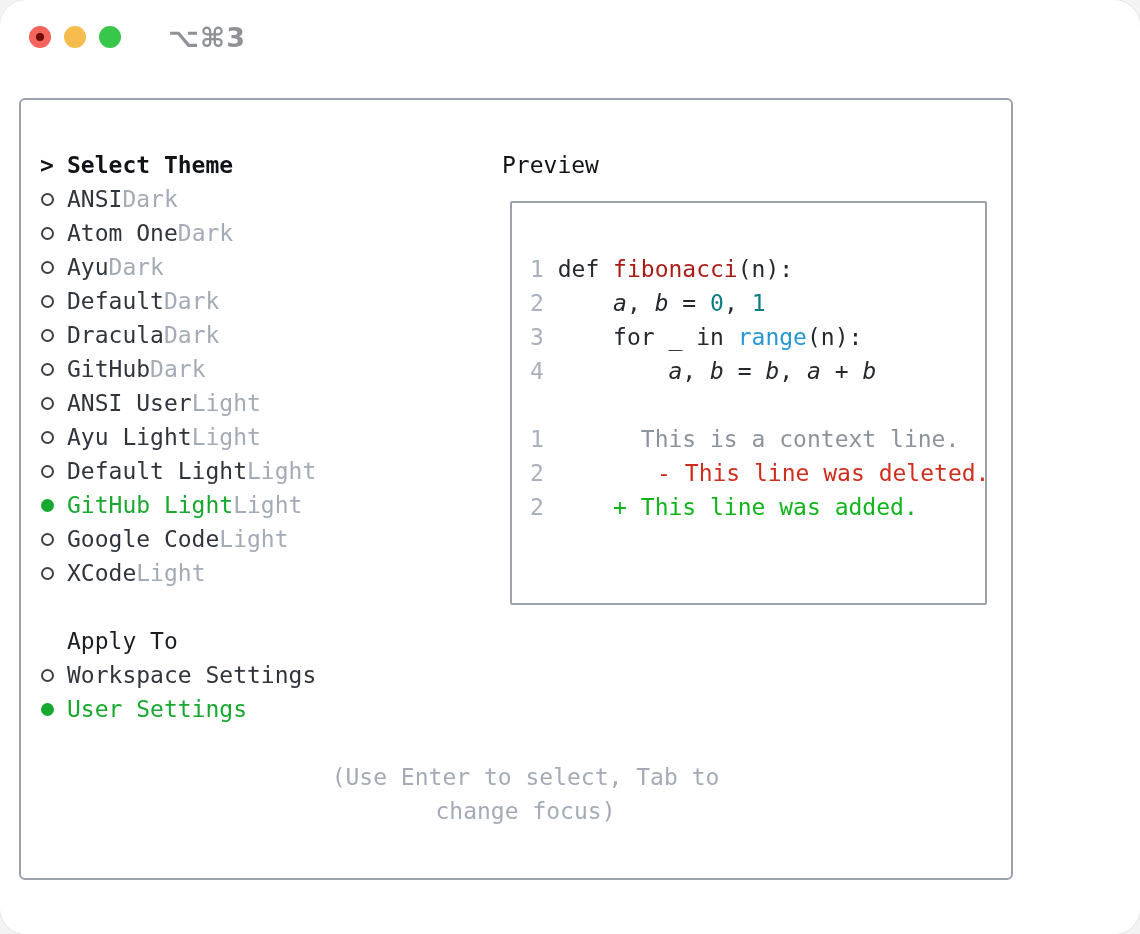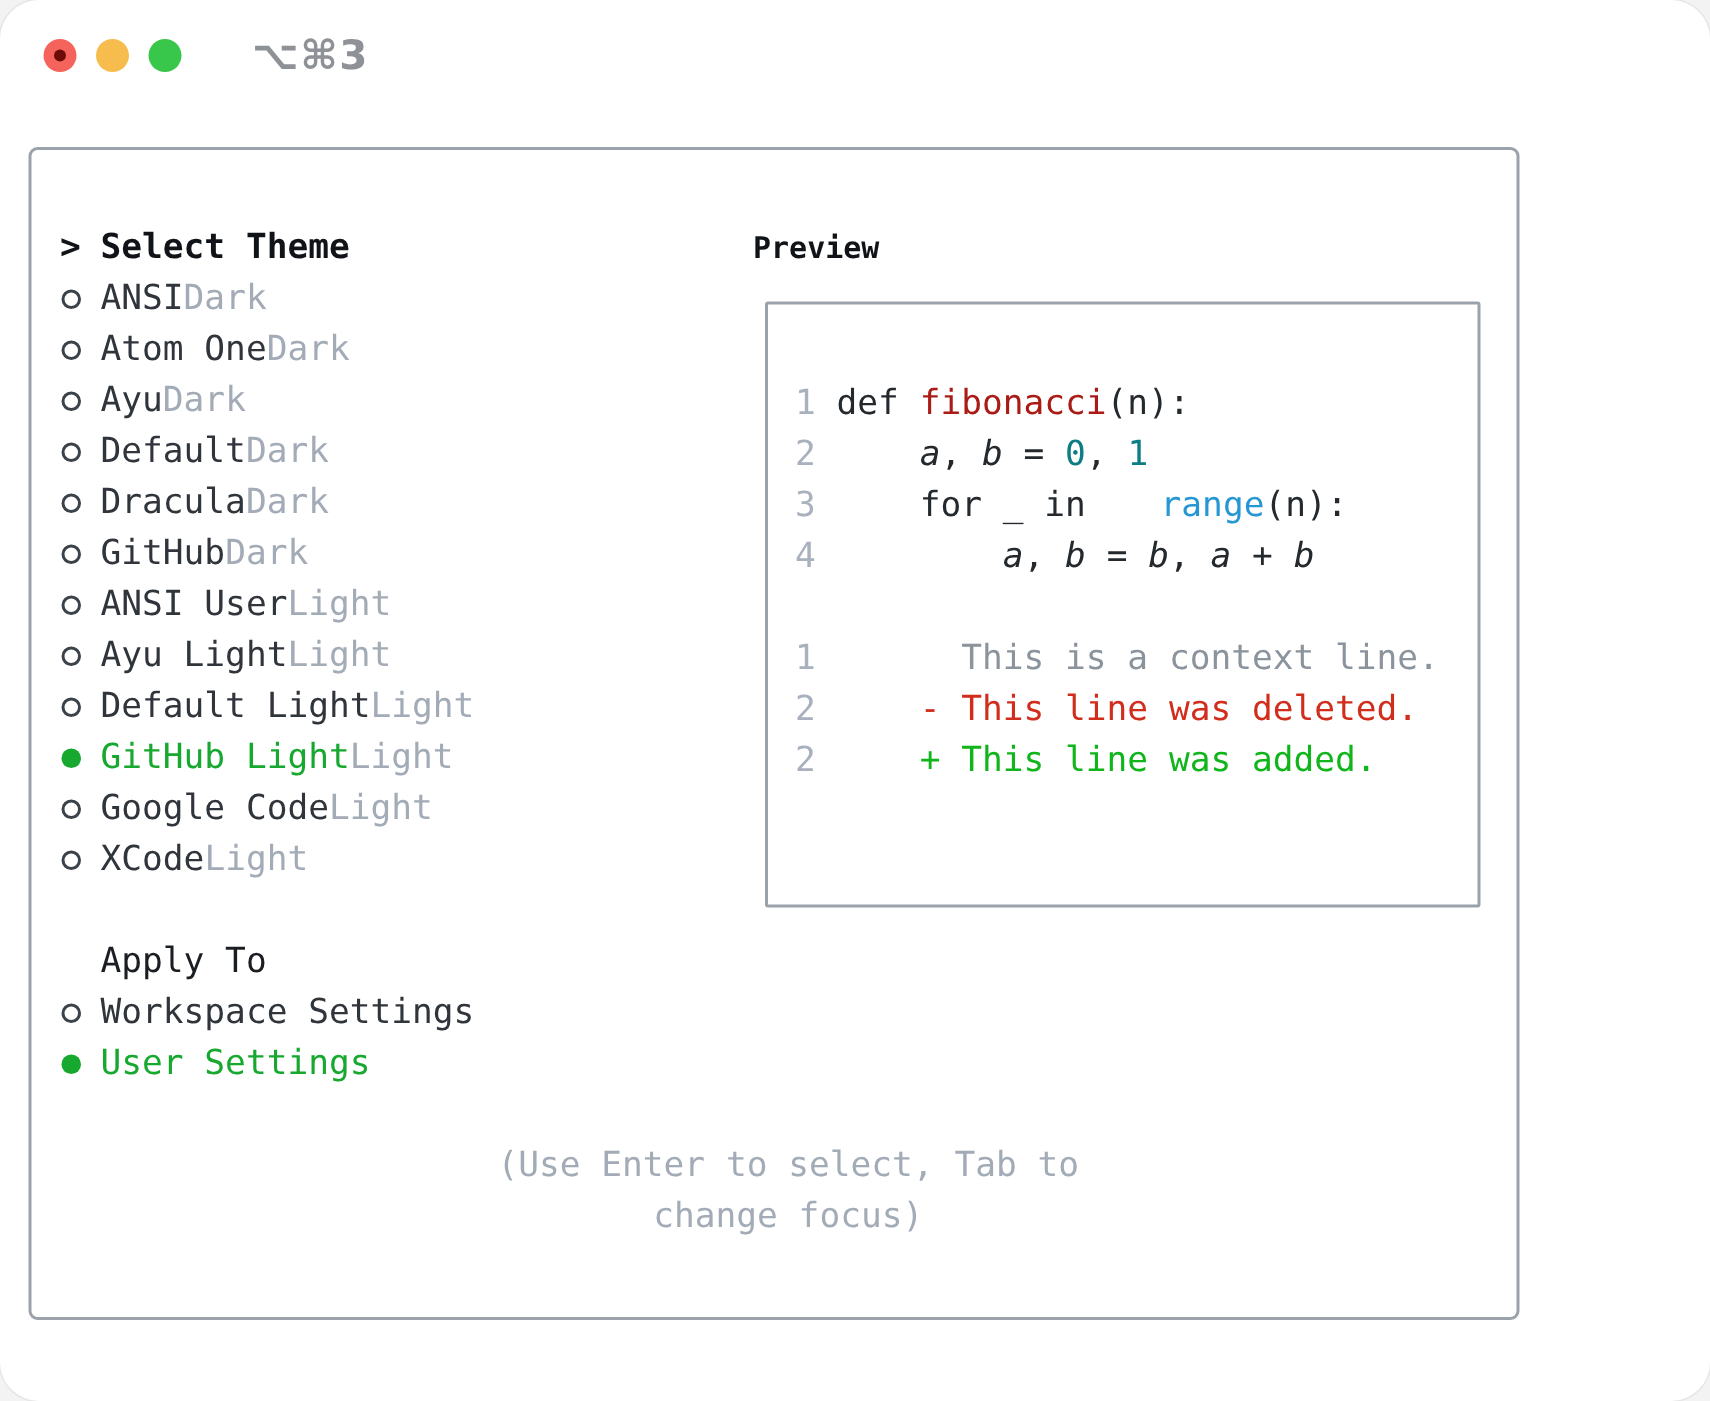--- a/index.html
+++ b/index.html
@@ -42,35 +42,35 @@
   .hdr{font-weight:bold;color:var(--black);}
   .tname{color:var(--dark);}
   .tvariant{color:var(--muted);}
   .theme-row.selected .tname{color:var(--green);}
   .apply-row.selected .olabel{color:var(--green);}
   .olabel{color:var(--dark);}
   .subhdr{color:#1a1e23;text-align:right;}
   .spacer{height:34px;}
   .hint{color:var(--muted);white-space:pre;height:34px;line-height:34px;text-align:center;}
   .right-col{position:absolute;left:481px;top:48px;}
-  .preview-hdr{height:34px;line-height:34px;font-weight:bold;color:var(--black);font-size:20px;}
+  .preview-hdr{height:34px;line-height:34px;font-weight:normal;color:var(--black);font-size:23px;}
   .preview-box{
     margin-top:19px;margin-left:8px;width:477px;height:404px;
     border:2px solid var(--border);border-radius:2px;
     padding:49px 14px 0 18px;background:#fff;
   }
   .code-line{height:34px;line-height:34px;font-size:23px;white-space:pre;}
   .seg-gutter{color:var(--gnum);}
   .seg-fg{color:#24292e;}
   .seg-fn{color:var(--fnred);}
   .seg-lit{color:var(--teal);}
-  .seg-builtin{color:var(--blue);margin-left:36px;}
+  .seg-builtin{color:var(--blue);}
   .seg-var{color:#24292e;font-style:italic;}
   .seg-ctx{color:var(--ctx);}
-  .seg-del{color:var(--delred);}
+  .seg-del{color:var(--delred);margin-left:44px;}
   .seg-add{color:var(--addgreen);}
 </style>
 </head>
 <body>
 
 <div class="window">
   <div class="titlebar">
     <span class="light red"></span>
     <span class="light yellow"></span>
     <span class="light green"></span>

